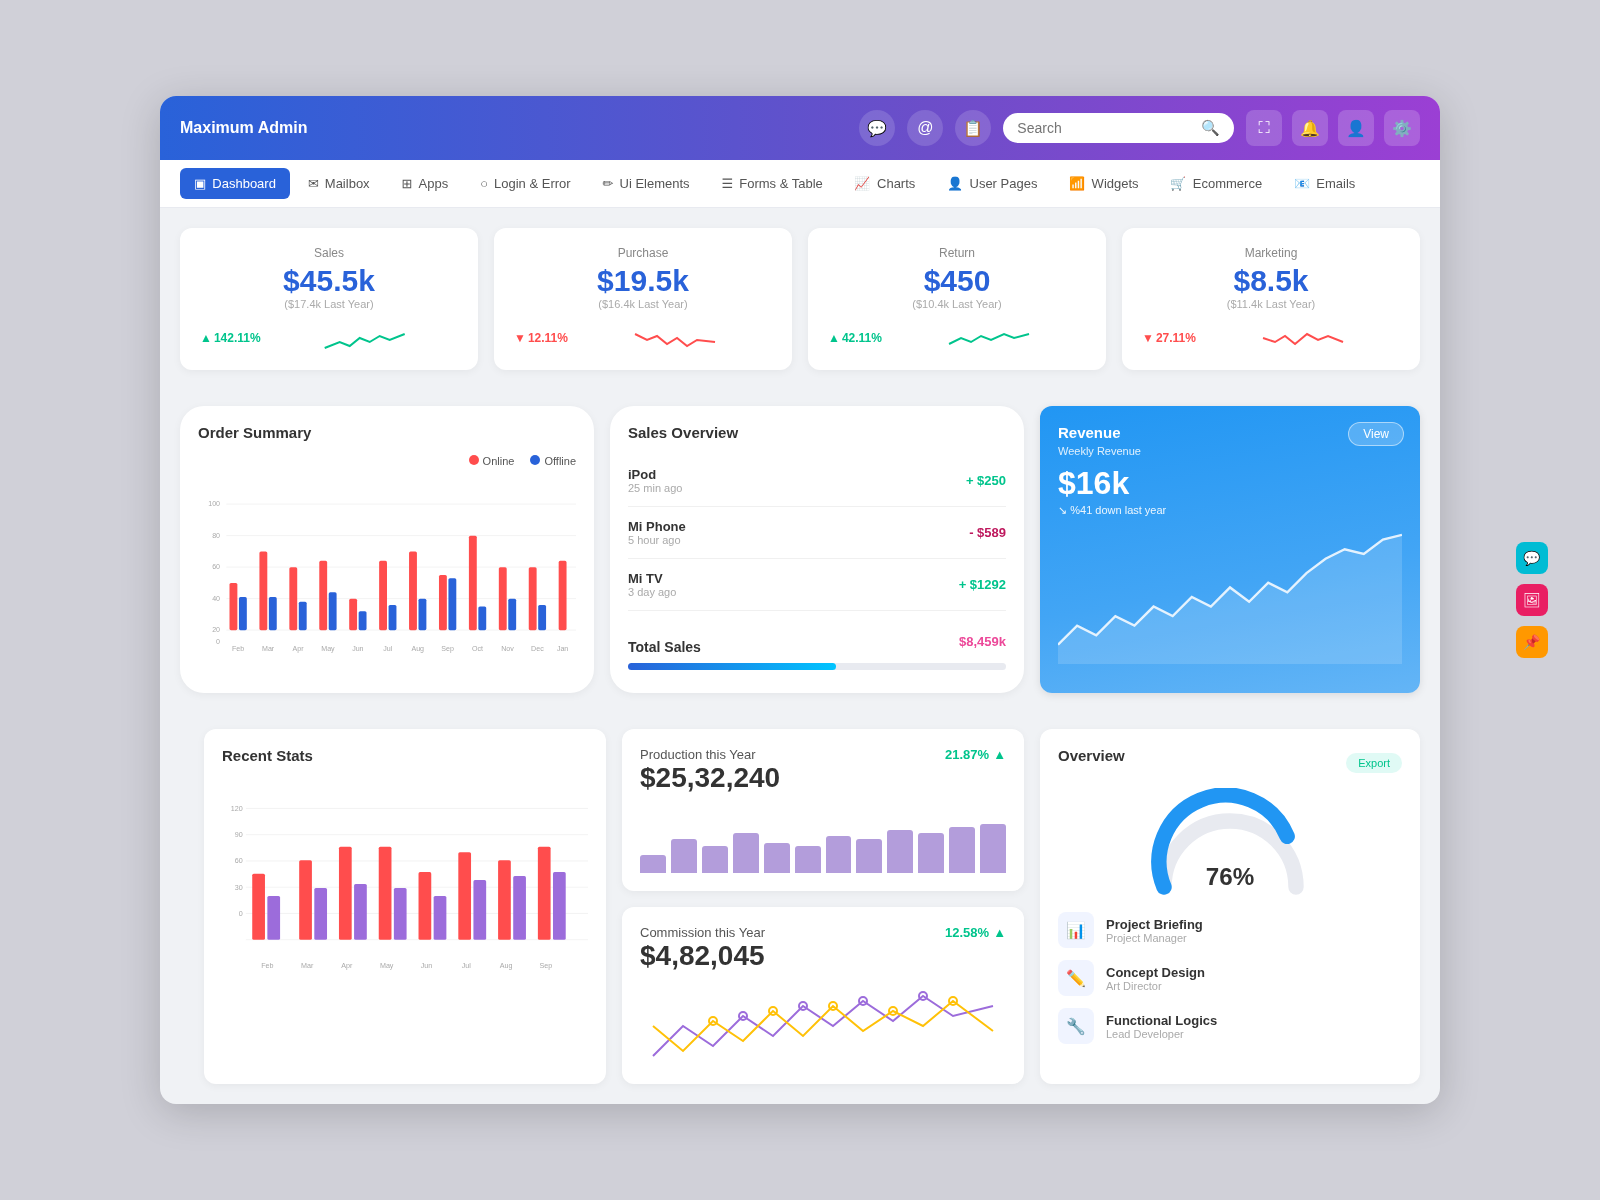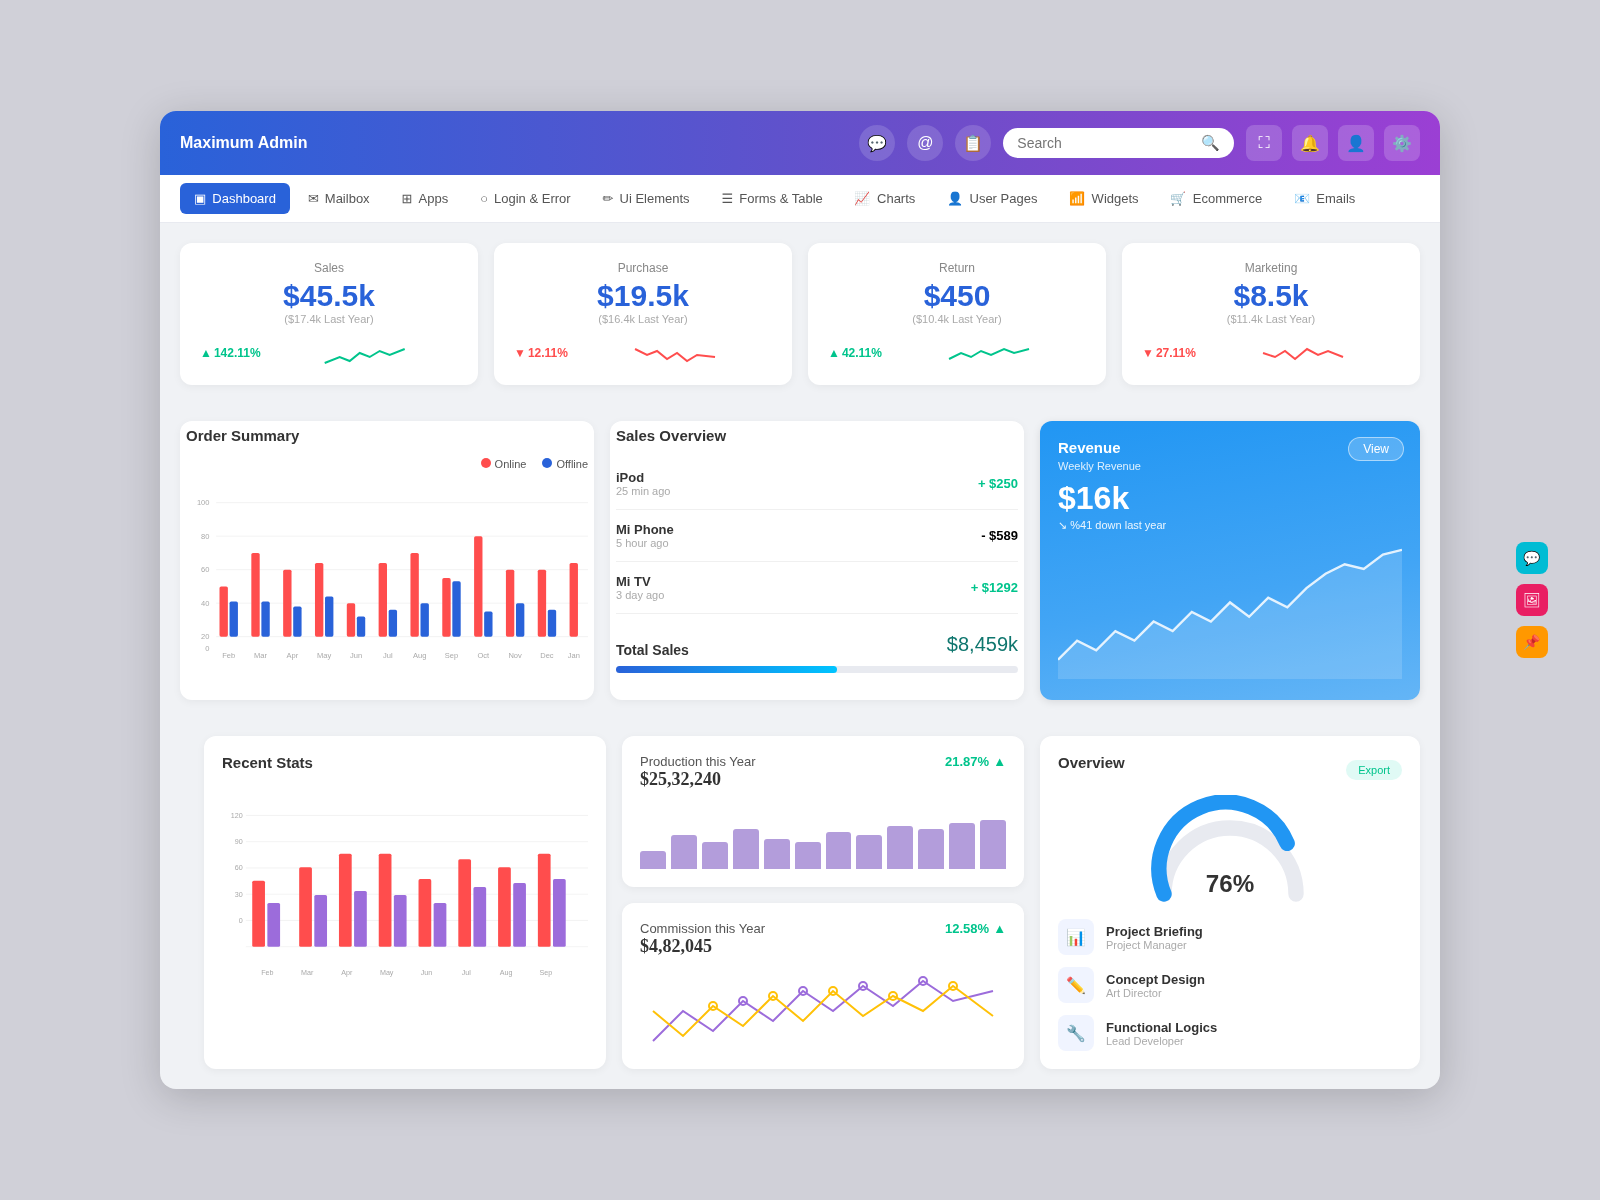--- a/index.html
+++ b/index.html
@@ -27,36 +27,36 @@
     .stat-value { font-size: 30px; font-weight: 700; color: #2962d9; text-align: center; }
     .stat-sub { font-size: 11px; color: #aaa; text-align: center; margin-bottom: 10px; }
     .stat-footer { display: flex; align-items: center; justify-content: space-between; }
     .stat-change { font-size: 12px; font-weight: 600; display: flex; align-items: center; gap: 2px; }
     .stat-change.up { color: #00c48c; }
     .stat-change.down { color: #ff4d4d; }
     
     .sparkline { height: 36px; flex: 1; margin-left: 10px; }
     
     .mid-row { display: grid; grid-template-columns: 1fr 1fr 380px; gap: 16px; }
-    .card { background: #fff; border-radius: 12px; padding: 6px; box-shadow: 0 2px 8px rgba(0,0,0,0.05); }
+    .card { background: #fff; border-radius: 24px; padding: 18px; box-shadow: 0 2px 8px rgba(0,0,0,0.05); }
     .card-title { font-size: 15px; font-weight: 600; color: #333; margin-bottom: 14px; }
     
     .bar-chart-area { position: relative; height: 200px; }
     .bar-chart-legend { display: flex; gap: 16px; justify-content: flex-end; margin-bottom: 8px; font-size: 11px; color: #555; align-items: center; }
     .legend-dot { width: 10px; height: 10px; border-radius: 50%; display: inline-block; margin-right: 4px; }
     
     .sales-list { display: flex; flex-direction: column; gap: 0; }
     .sales-item { display: flex; align-items: center; justify-content: space-between; padding: 12px 0; border-bottom: 1px solid #f0f0f0; }
     .sales-item-name { font-size: 13px; font-weight: 600; color: #333; }
     .sales-item-time { font-size: 11px; color: #aaa; }
     .sales-item-amount { font-size: 13px; font-weight: 700; }
     .sales-item-amount.pos { color: #00c48c; }
-    .sales-item-amount.neg { color: #000000; }
+    .sales-item-amount.neg { color: #be185d; }
     .sales-total-label { font-size: 14px; font-weight: 700; color: #333; margin-top: 12px; }
-    .sales-total-value { font-size: 20px; font-weight: 400; color: #0f766e; }
+    .sales-total-value { font-size: 13px; font-weight: 700; color: #ec4899; }
     .progress-bar-wrap { background: #e8eaf0; border-radius: 6px; height: 7px; margin-top: 8px; }
     .progress-bar-fill { background: linear-gradient(90deg, #2962d9, #00c4ff); height: 7px; border-radius: 6px; width: 55%; }
     
     .revenue-card { background: linear-gradient(170deg, #2196f3 0%, #42a5f5 60%, #64b5f6 100%); color: #fff; border-radius: 12px; padding: 18px; box-shadow: 0 2px 8px rgba(0,0,0,0.1); position: relative; overflow: hidden; }
     .revenue-title { font-size: 15px; font-weight: 600; margin-bottom: 4px; }
     .revenue-sub { font-size: 11px; opacity: 0.85; }
     .revenue-amount { font-size: 32px; font-weight: 700; margin: 8px 0 2px; }
     .revenue-change { font-size: 11px; opacity: 0.9; }
     .view-btn { position: absolute; top: 16px; right: 16px; background: rgba(255,255,255,0.2); border: 1px solid rgba(255,255,255,0.5); color: #fff; border-radius: 20px; padding: 4px 14px; font-size: 12px; cursor: pointer; }
     .revenue-chart { margin-top: 10px; height: 140px; }
@@ -69,21 +69,21 @@
     .gauge-wrap { display: flex; justify-content: center; margin-bottom: 14px; }
     .overview-list { display: flex; flex-direction: column; gap: 12px; }
     .overview-item { display: flex; align-items: center; gap: 12px; }
     .overview-item-icon { width: 36px; height: 36px; border-radius: 8px; background: #f0f4ff; display: flex; align-items: center; justify-content: center; font-size: 16px; flex-shrink: 0; }
     .overview-item-title { font-size: 13px; font-weight: 600; color: #333; }
     .overview-item-sub { font-size: 11px; color: #aaa; }
     
     .prod-card { background: #fff; border-radius: 12px; padding: 18px; box-shadow: 0 2px 8px rgba(0,0,0,0.05); }
     .prod-header { display: flex; justify-content: space-between; align-items: flex-start; margin-bottom: 8px; }
     .prod-label { font-size: 13px; color: #555; }
-    .prod-value { font-size: 18px; font-weight: 700; color: #333; margin-bottom: 6px; font-family: Liberation Serif, serif; }
+    .prod-value { font-size: 28px; font-weight: 700; color: #333; margin-bottom: 6px; }
     .prod-change { font-size: 13px; font-weight: 600; color: #00c48c; display: flex; align-items: center; gap: 4px; }
     
     .recent-stats-card { background: #fff; border-radius: 12px; padding: 18px; box-shadow: 0 2px 8px rgba(0,0,0,0.05); }
   </style>
 </head>
 <body>
 
 <div class="app-container">
 
   <div class="header">

